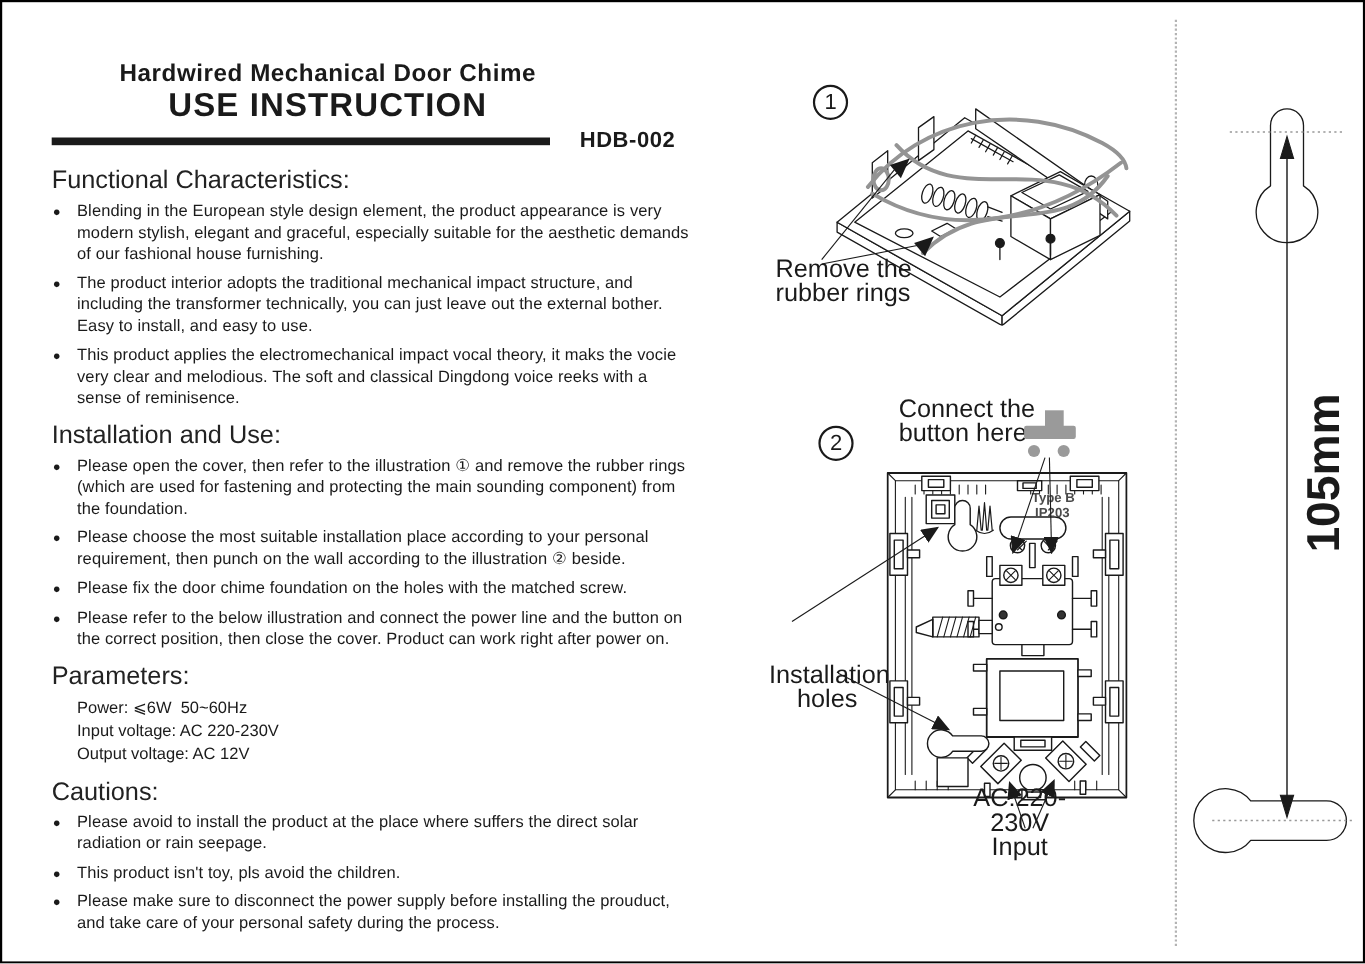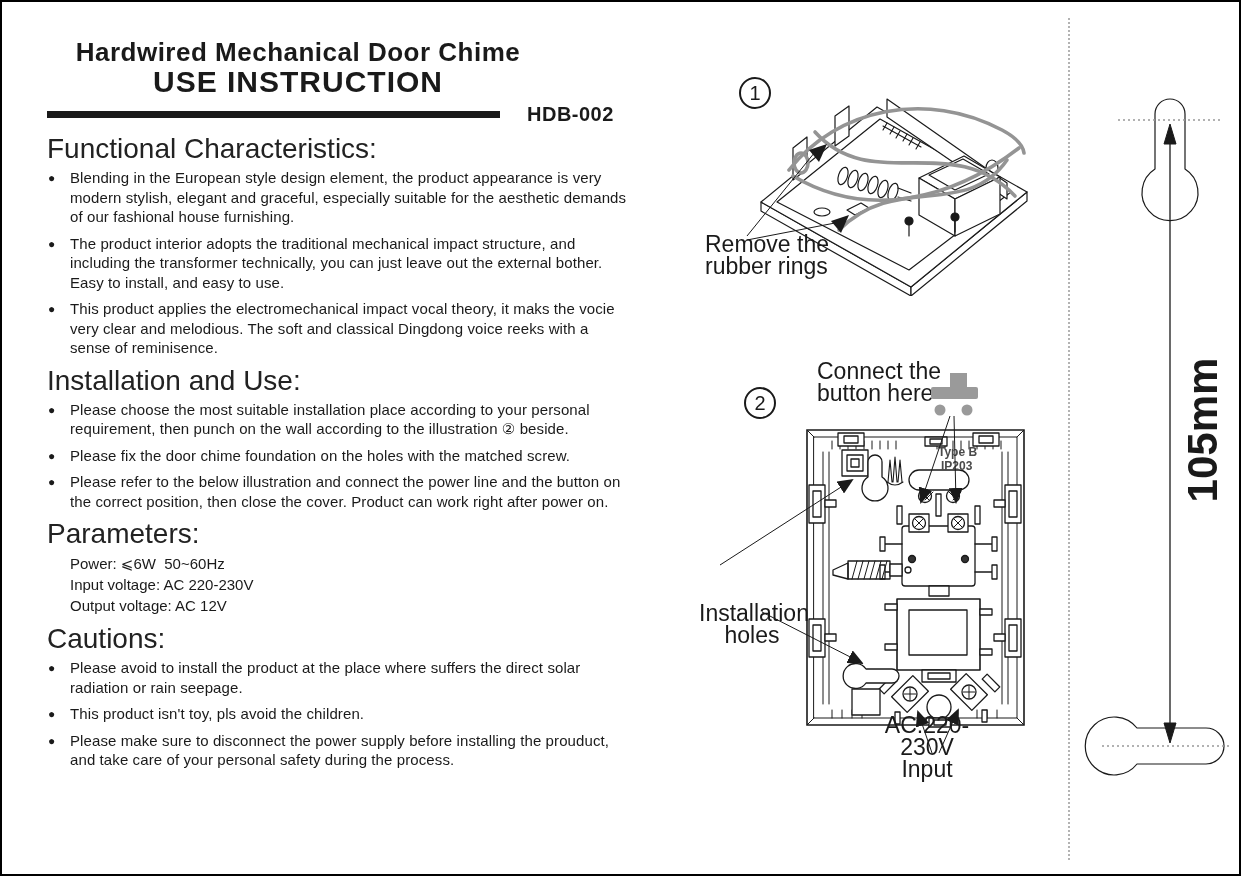--- a/index.html
+++ b/index.html
@@ -4,26 +4,26 @@
 <style>
   html,body{margin:0;padding:0;background:#fff;}
   .page{
     position:relative;width:1241px;height:876px;background:#fff;
     border:2px solid #000;box-sizing:border-box;overflow:hidden;
     font-family:"Liberation Sans",sans-serif;color:#1a1a1a;
   }
   
   .left-col{position:absolute;left:45px;top:38px;width:584px;}
   .hdr{width:502px;text-align:center;}
-  .hdr-sub{font-size:26px;font-weight:bold;letter-spacing:.5px;line-height:25px;}
+  .hdr-sub{font-size:22px;font-weight:bold;letter-spacing:.5px;line-height:25px;margin-top:14px;}
   .hdr-title{font-size:30px;font-weight:bold;letter-spacing:1px;line-height:33px;}
   .rule-row{display:flex;align-items:center;margin-top:5px;gap:16px;}
   .rule-bar{width:453px;height:7px;background:#1a1a1a;}
   .model{font-size:20px;font-weight:bold;margin-left:11px;letter-spacing:.5px;}
-  h2.sec{font-size:28px;font-weight:normal;margin:10px 0 6px 0;line-height:26px;color:#222;}
+  h2.sec{font-size:23px;font-weight:normal;margin:10px 0 6px 0;line-height:26px;color:#222;}
   ul.blist{list-style:none;margin:0;padding:0;}
   ul.blist li{
     position:relative;padding-left:23px;font-size:15px;line-height:19.5px;
     margin-bottom:7px;letter-spacing:.1px;
   }
   ul.blist li::before{content:"●";position:absolute;left:1px;top:1px;font-size:12px;}
   .param-lines{margin:2px 0 0 23px;font-size:15px;line-height:21px;}
   .pre{white-space:pre-wrap;}
   
   .badge{
@@ -56,20 +56,21 @@
 
     <h2 class="sec">Functional Characteristics:</h2>
     <ul class="blist">
       <li>Blending in the European style design element, the product appearance is very modern stylish, elegant and graceful, especially suitable for the aesthetic demands of our fashional house furnishing.</li>
       <li>The product interior adopts the traditional mechanical impact structure, and including the transformer technically, you can just leave out the external bother. Easy to install, and easy to use.</li>
       <li>This product applies the electromechanical impact vocal theory, it maks the vocie very clear and melodious. The soft and classical Dingdong voice reeks with a sense of reminisence.</li>
     </ul>
 
     <h2 class="sec">Installation and Use:</h2>
     <ul class="blist">
+      <li>Please open the cover, then refer to the illustration ① and remove the rubber rings (which are used for fastening and protecting the main sounding component) from the foundation.</li>
       <li>Please choose the most suitable installation place according to your personal requirement, then punch on the wall according to the illustration ② beside.</li>
       <li>Please fix the door chime foundation on the holes with the matched screw.</li>
       <li>Please refer to the below illustration and connect the power line and the button on the correct position, then close the cover. Product can work right after power on.</li>
     </ul>
 
     <h2 class="sec">Parameters:</h2>
     <div class="param-lines">
       <div class="pre">Power: ⩽6W  50~60Hz</div>
       <div>Input voltage: AC 220-230V</div>
       <div>Output voltage: AC 12V</div>

